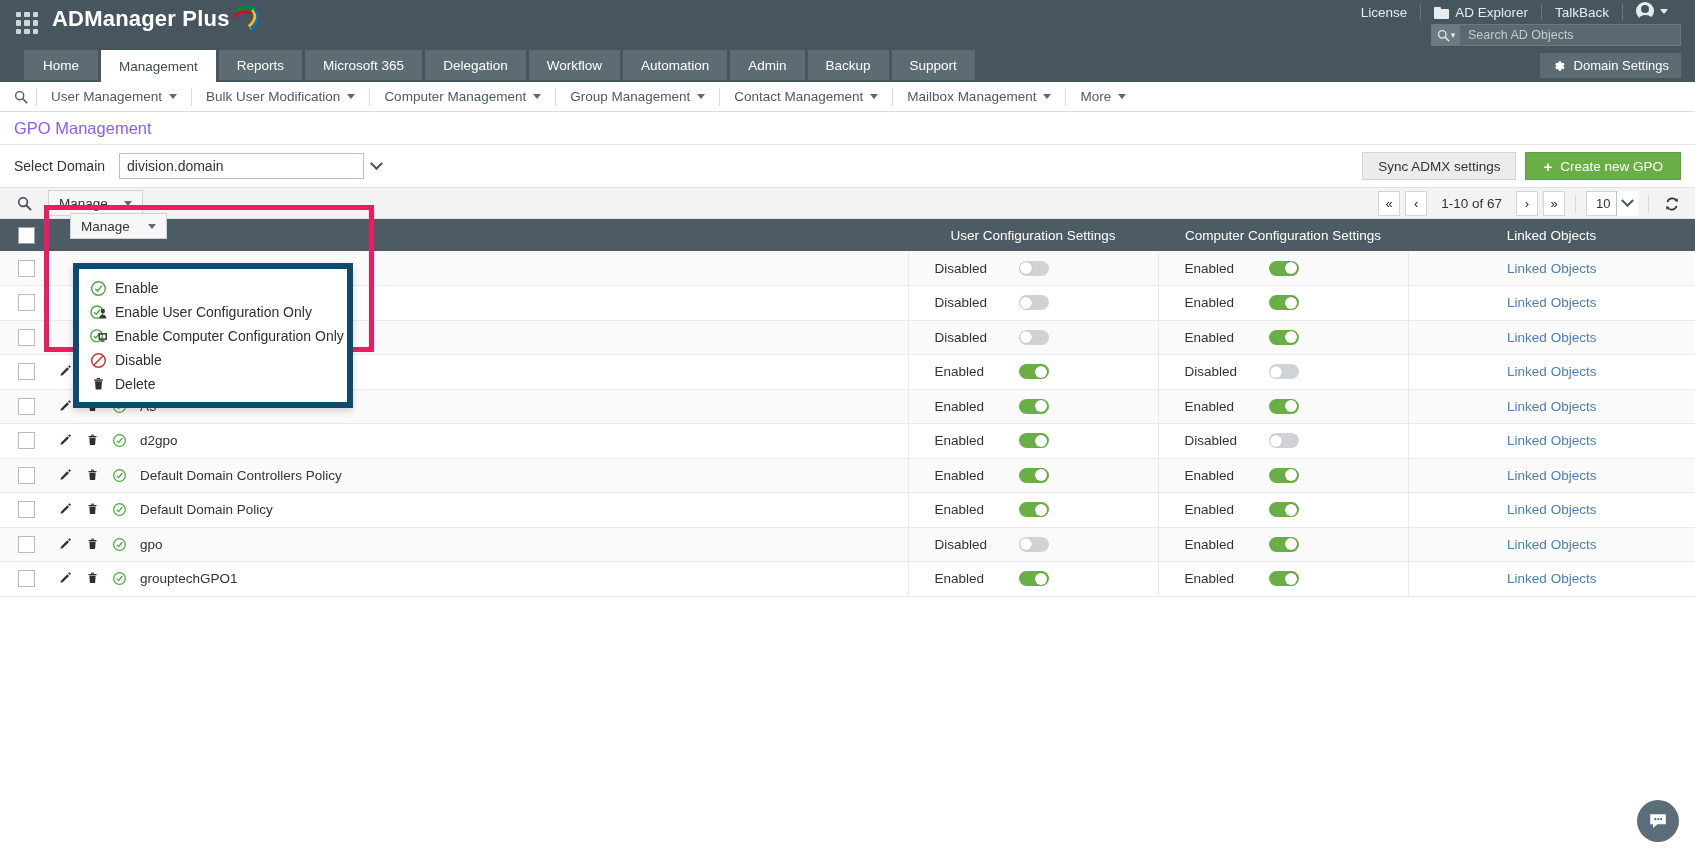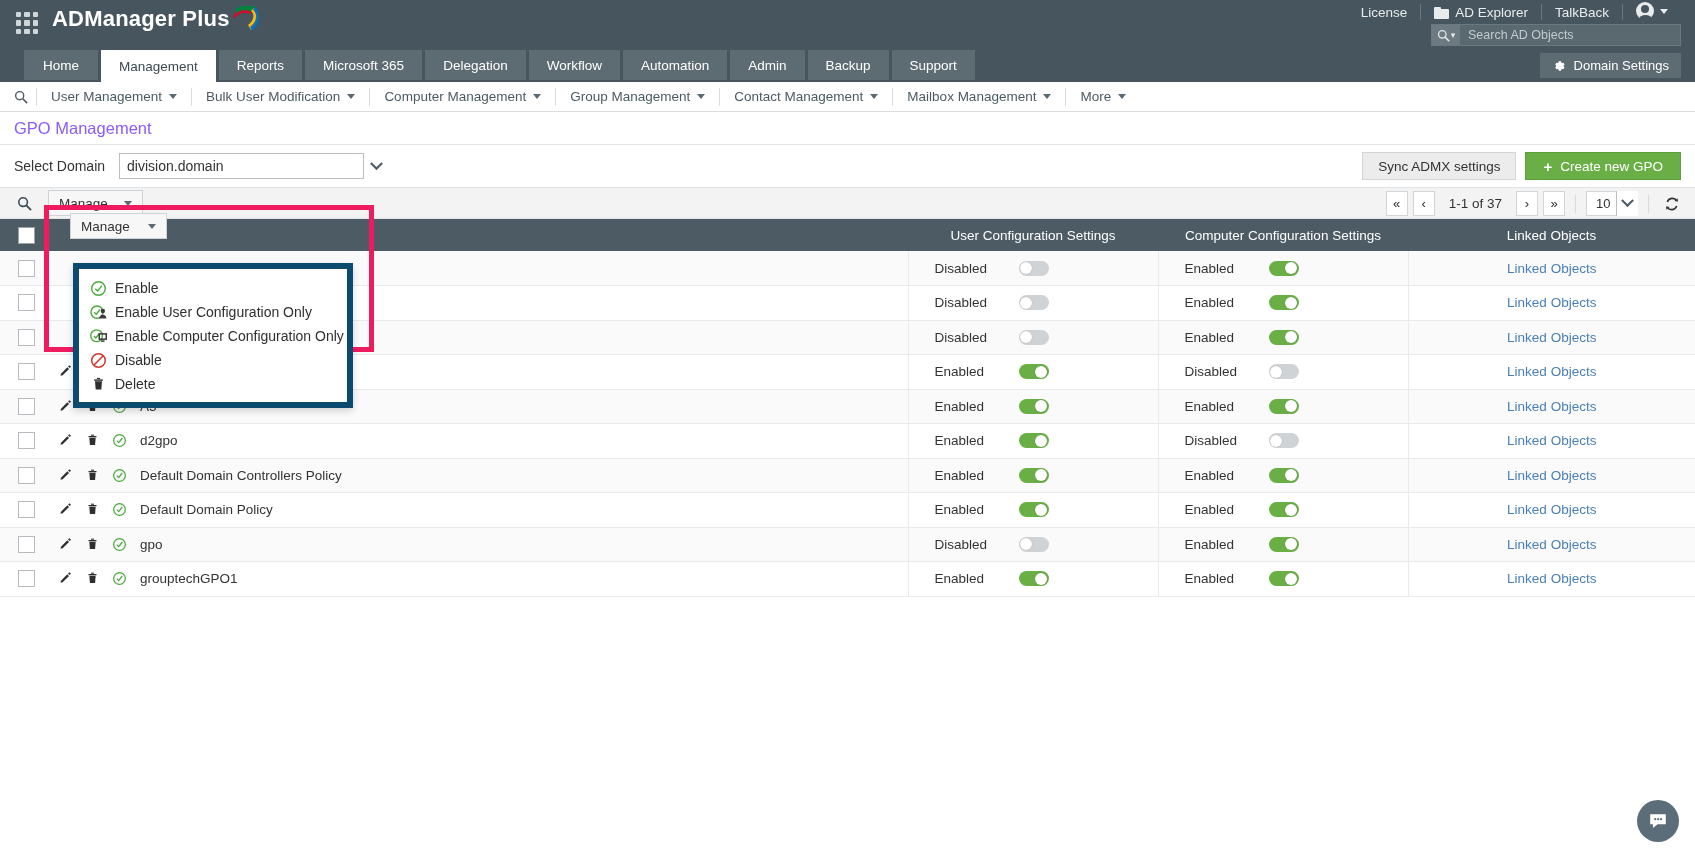--- a/index.html
+++ b/index.html
@@ -426,21 +426,21 @@
     </svg>
   </div>
   <div class="manage-btn">
     <span>Manage</span>
     <span class="tri"></span>
   </div>
 
   <div class="pager">
     <div class="pg-btn">«</div>
     <div class="pg-btn">‹</div>
-    <div class="pg-label">1-1 of 37</div>
+    <div class="pg-label">1-10 of 67</div>
     <div class="pg-btn">›</div>
     <div class="pg-btn">»</div>
     <div class="pg-sep"></div>
     <div class="pg-size">
       <select>
         <option>10</option>
       </select>
       <span class="sel-arrow">
           <span class="chev"></span>
         </span>

